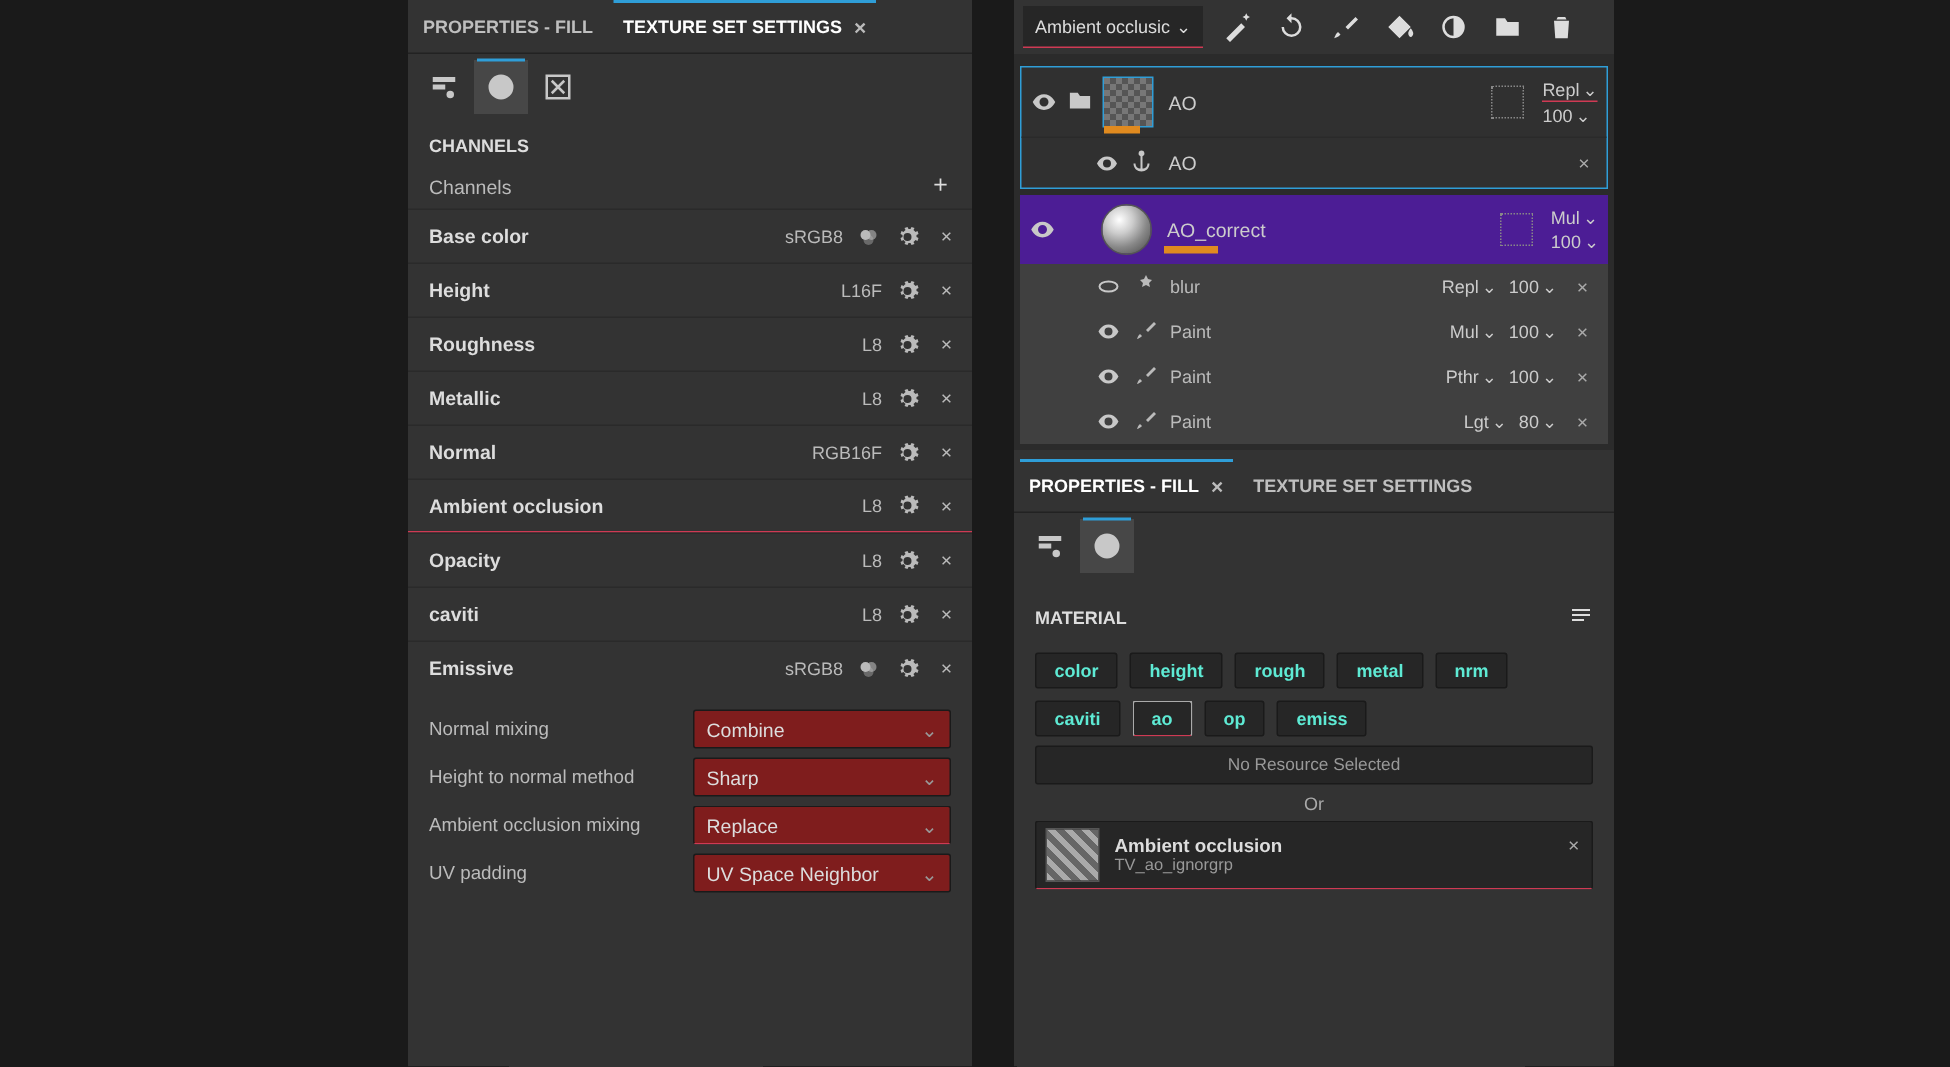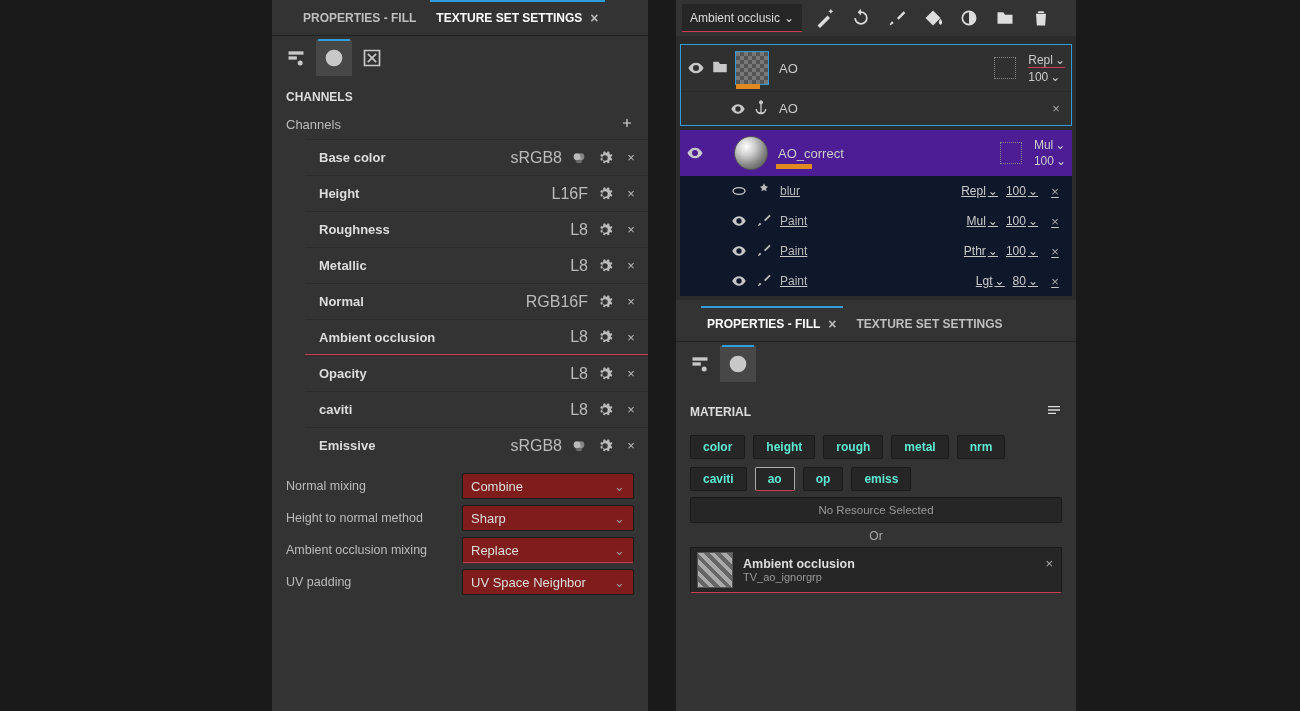--- a/index.html
+++ b/index.html
@@ -17,21 +17,21 @@
   .left-panel { width: 376px; background: #333333; display: flex; flex-direction: column; }
   .right-panel { width: 400px; background: #333333; display: flex; flex-direction: column; margin-left: 28px; }
   .right-gutter { flex: 1; background: #1a1a1a; }
 
   
   .tab-bar {
     display: flex;
     align-items: stretch;
     background: #333333;
     height: 36px;
-    padding: 0 21px;
+    padding: 0 0;
     border-bottom: 1px solid #222;
   }
   .tab {
     display: flex;
     align-items: center;
     padding: 0 10px;
     font-weight: bold;
     font-size: 12px;
     color: #bfbfbf;
     cursor: pointer;
@@ -83,24 +83,23 @@
     font-size: 13px;
   }
   .plus-icon { color: #ddd; cursor:pointer; }
 
   .channel-row {
     display: flex;
     align-items: center;
     padding: 0 8px 0 14px;
     height: 36px;
     border-top: 1px solid #2a2a2a;
-    margin-left: 33px;
   }
   .channel-name { flex: 1; font-weight: 600; color: #ddd; font-size: 13px; }
-  .channel-format { color: #bbb; font-size: 16px; width: 68px; text-align: right; margin-right: 8px; }
+  .channel-format { color: #bbb; font-size: 12px; width: 68px; text-align: right; margin-right: 8px; }
   .channel-icons { display: flex; align-items: center; gap: 8px; }
   .gear-btn, .close-btn, .mix-btn {
     width: 18px; height: 18px; display:flex; align-items:center; justify-content:center;
     cursor: pointer; color: #bbb;
   }
 
   .underline-red { border-bottom: 1px solid #cf3a54; }
 
   .settings-block { padding: 10px 14px; }
   .setting-line {
@@ -184,22 +183,21 @@
   .blend-select {
     font-size:12px; color:#ccc; display:flex; align-items:center; gap:2px; cursor:pointer;
   }
   .opacity-select { font-size:12px; color:#ccc; display:flex; align-items:flex-start; gap:2px; cursor:pointer; }
   .row-close {
     width:18px; color:#aaa; cursor:pointer; display:flex; justify-content:center;
   }
 
   .sublayer-row {
     display:flex; align-items:center; height:30px; padding-left:50px; padding-right:8px; gap:8px;
-    background:#0f172a;
-    text-decoration:underline;
+    background:#404040;
   }
   .sublayer-name { flex:1; color:#bbb; font-size:12px; }
   .sublayer-type-icon { color:#bbb; }
 
   .material-section { padding: 8px 14px; }
   .material-header{ display:flex; justify-content:space-between; align-items:center; font-weight:bold; color:#ddd; font-size:12px; padding:8px 0;}
   .mat-buttons { display:flex; flex-wrap:wrap; gap:8px; margin:6px 0;}
   .mat-btn {
     background:#262626; color:#5eead4;
     border:1px solid #1a1a1a;

